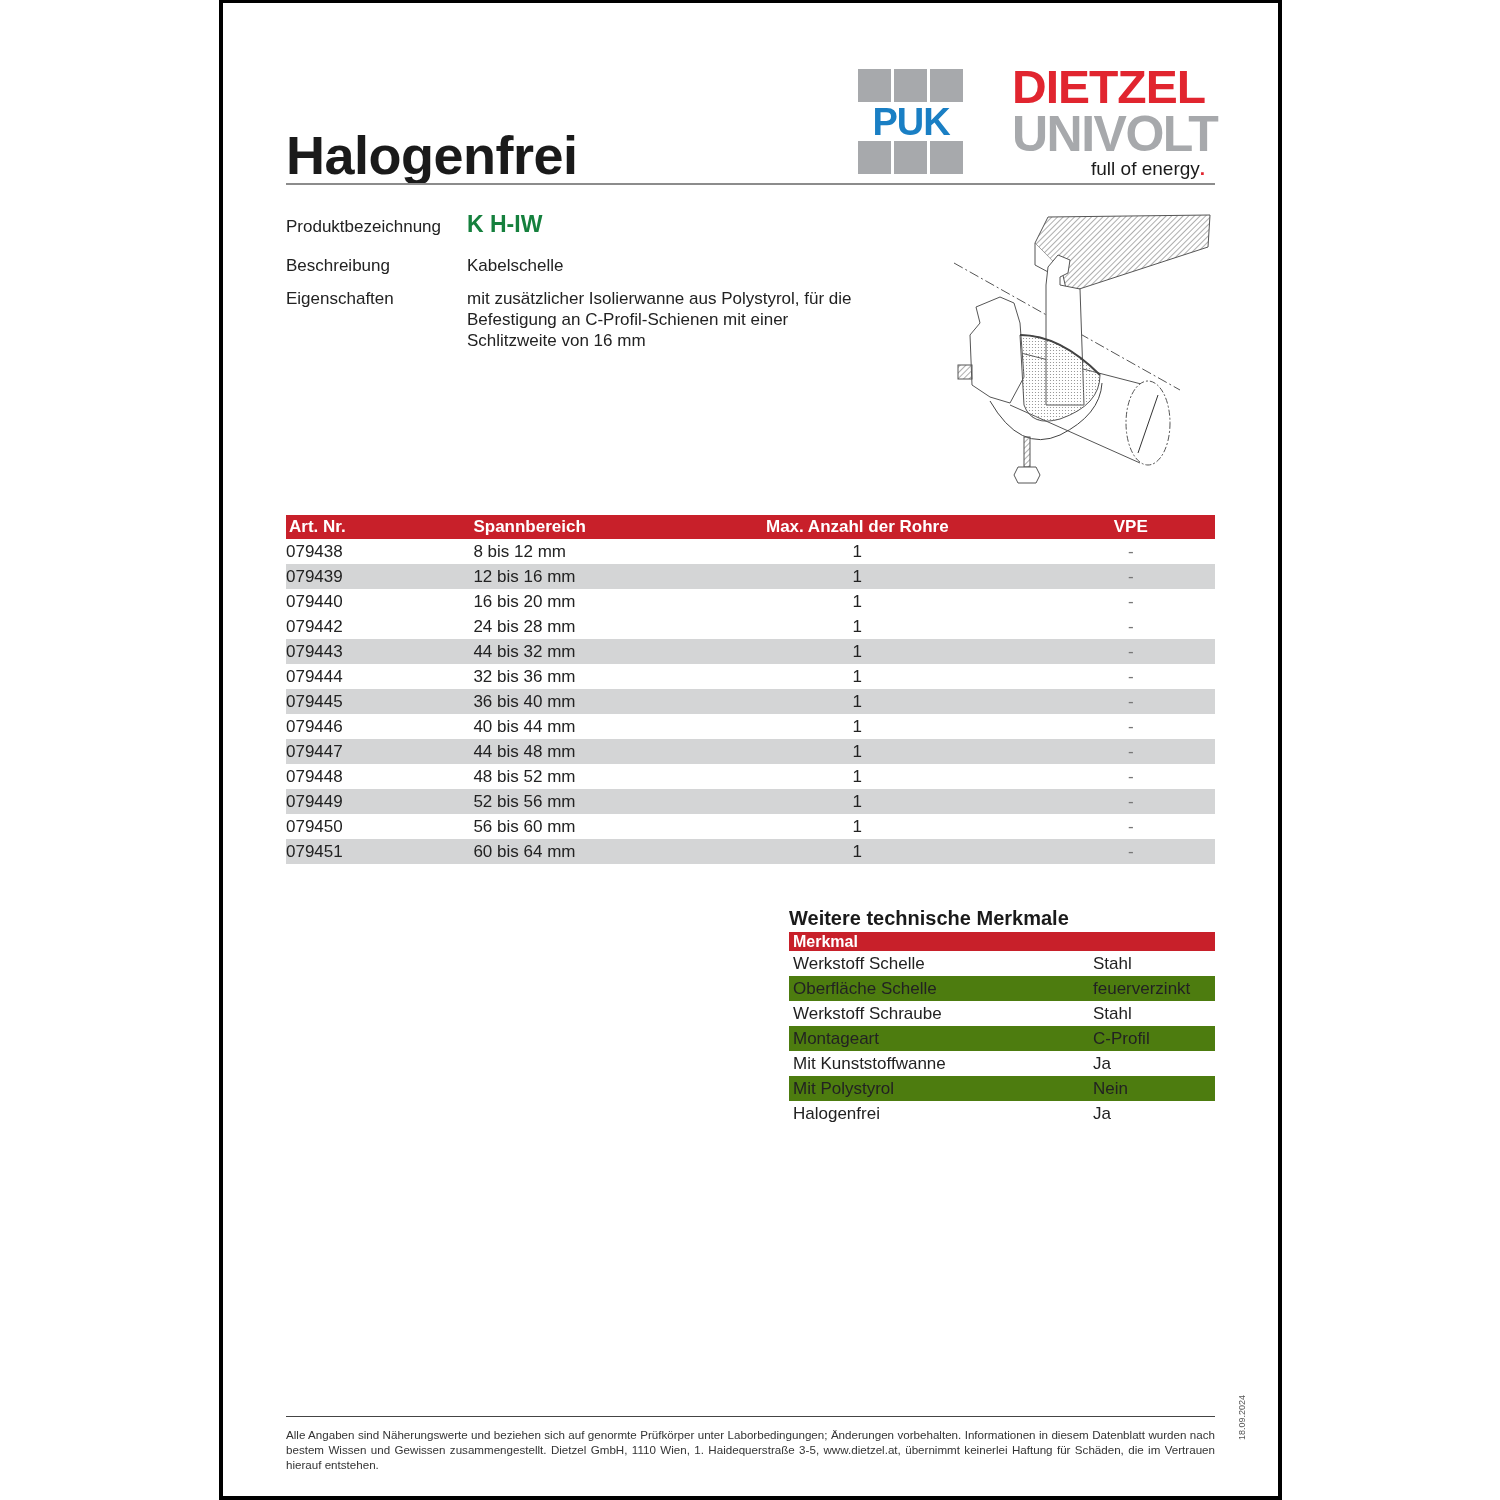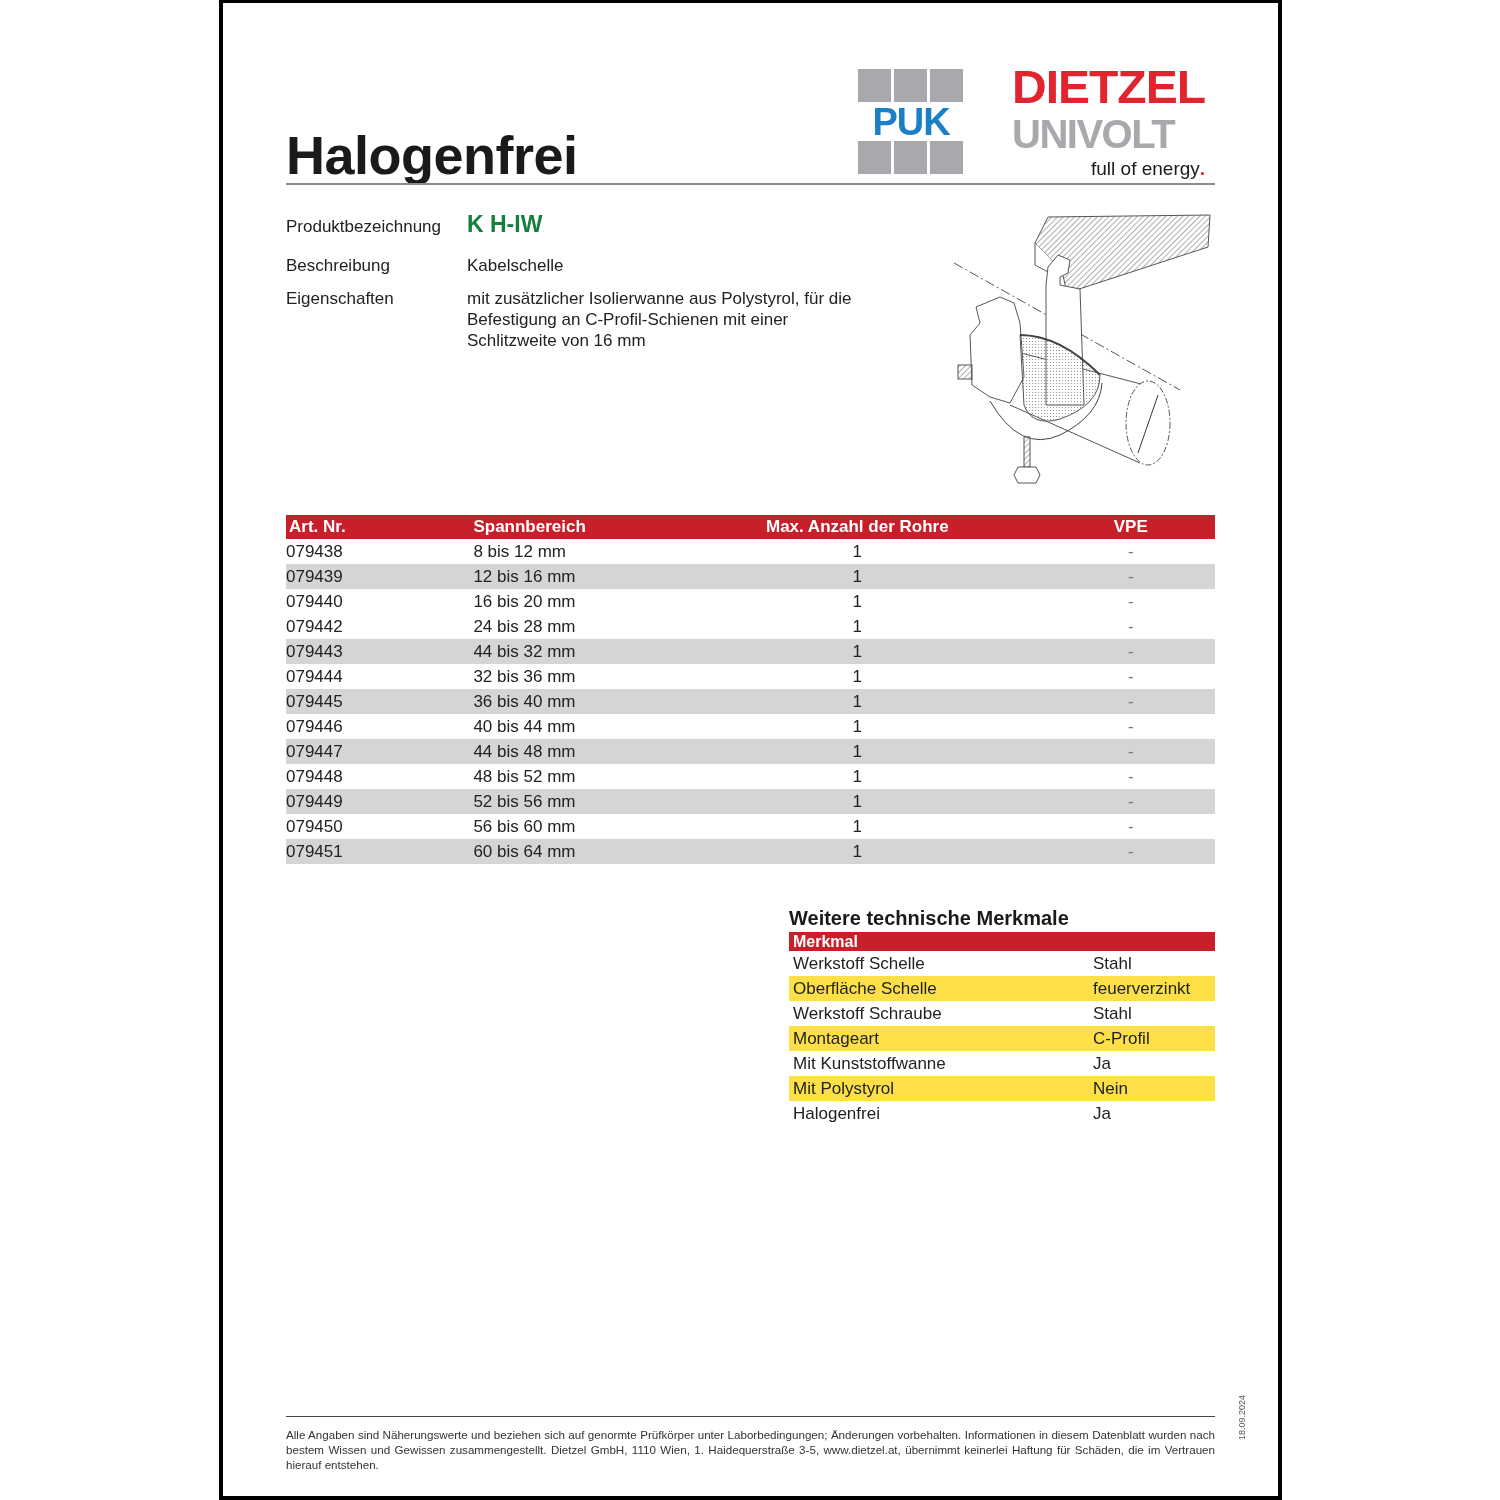--- a/index.html
+++ b/index.html
@@ -13,21 +13,21 @@
   .title { left:286px; top:124px; font-size:54px; font-weight:bold; letter-spacing:-0.5px; color:#1a1a1a; }
   .title-rule { left:286px; top:183px; width:929px; height:2px; background:#8c8c8c; }
 
   
   .puk { left:858px; top:69px; width:106px; height:106px; }
   .puk .cell { position:absolute; width:33px; height:33px; background:#a7a9ac; }
   .puk .band { position:absolute; left:0; top:36px; width:106px; height:34px; background:#fff; }
   .puk .txt { position:absolute; left:0; top:34px; width:106px; text-align:center; font-weight:bold;
               font-size:38px; color:#1a7fc4; letter-spacing:-1px; line-height:38px; }
   .dietzel { left:1012px; top:62px; font-size:48px; font-weight:900; color:#e1252f; letter-spacing:-1px; line-height:52px; transform:scaleY(0.95); }
-  .univolt { left:1012px; top:108px; font-size:40px; font-weight:900; color:#a7a9ac; letter-spacing:-1.5px; line-height:52px; }
+  .univolt { left:1012px; top:108px; font-size:50px; font-weight:900; color:#a7a9ac; letter-spacing:-1.5px; line-height:52px; }
   .tagline { left:1091px; top:158px; font-size:19px; color:#1a1a1a; }
   .tagline b { font-weight:normal; }
   .tagline .dot { color:#e1252f; font-weight:bold; }
 
   
   .lbl { left:286px; font-size:17px; color:#222; }
   .val { left:467px; font-size:17px; color:#222; line-height:21px; }
   .prodname { left:467px; top:211px; font-size:23px; font-weight:bold; color:#15803d; }
 
   
@@ -43,21 +43,21 @@
   .tbl .c3 { width:380px; text-align:center; }
   .tbl .c4 { width:169px; text-align:center; }
   .tbl td.c4 { color:#777; }
   .tbl th.c1 { padding-left:3px; }
 
   
   .tech-title { left:789px; top:907px; font-size:20px; font-weight:bold; color:#1a1a1a; }
   .tech { left:789px; top:932px; width:426px; border-collapse:collapse; font-size:17px; }
   .tech th { background:#c8202a; color:#fff; text-align:left; font-weight:bold; height:19px; padding:0 0 0 4px; font-size:16px; }
   .tech td { height:25px; padding:0 0 0 4px; color:#222; }
-  .tech tr.alt td { background:#fde047; }
+  .tech tr.alt td { background:#4d7c0f; }
   .tech td.k { width:296px; }
 
   
   .foot-rule { left:286px; top:1416px; width:929px; height:1px; background:#444; }
   .foot { left:286px; top:1427px; width:929px; font-size:11.6px; line-height:15px; color:#333; text-align:justify; }
   .date { left:1237px; top:1440px; font-size:9px; color:#555; transform:rotate(-90deg); transform-origin:left top; white-space:nowrap; }
 </style>
 </head>
 <body>
 

